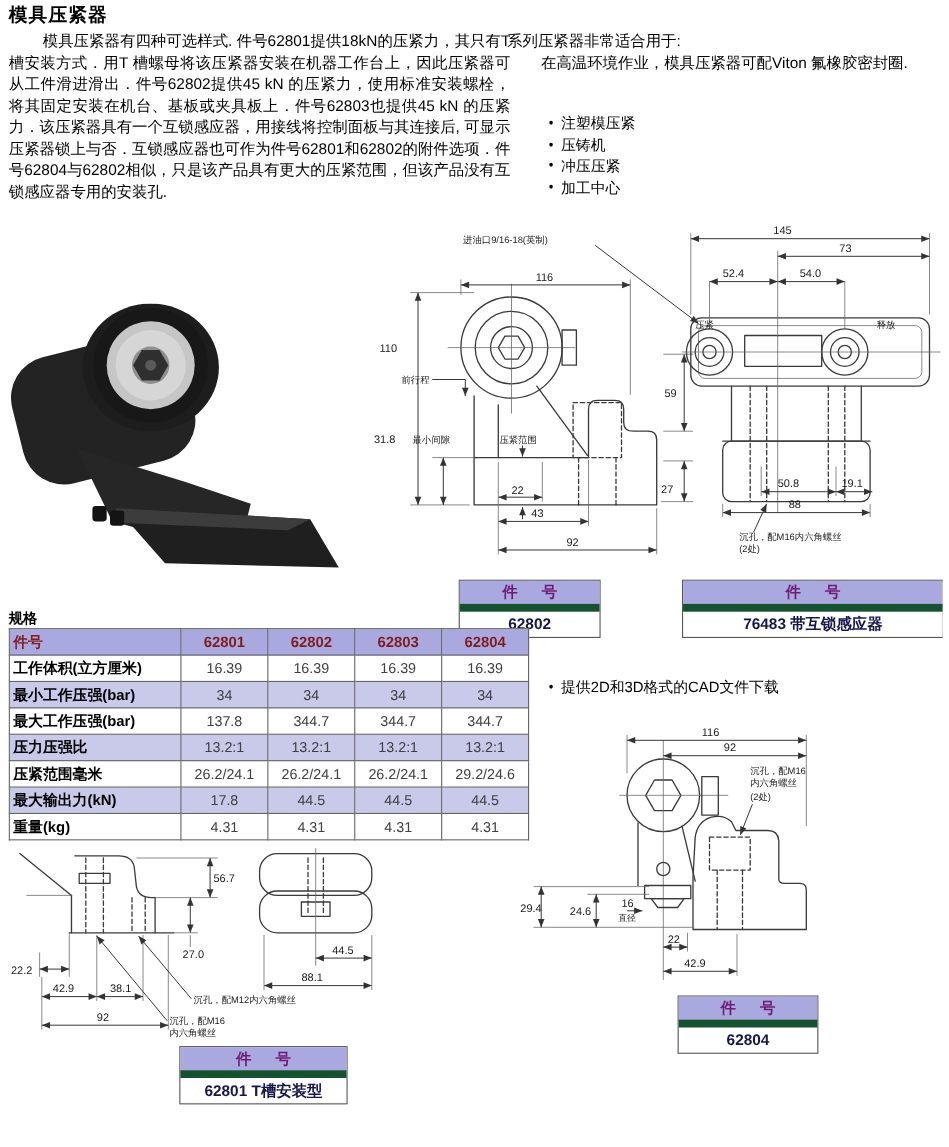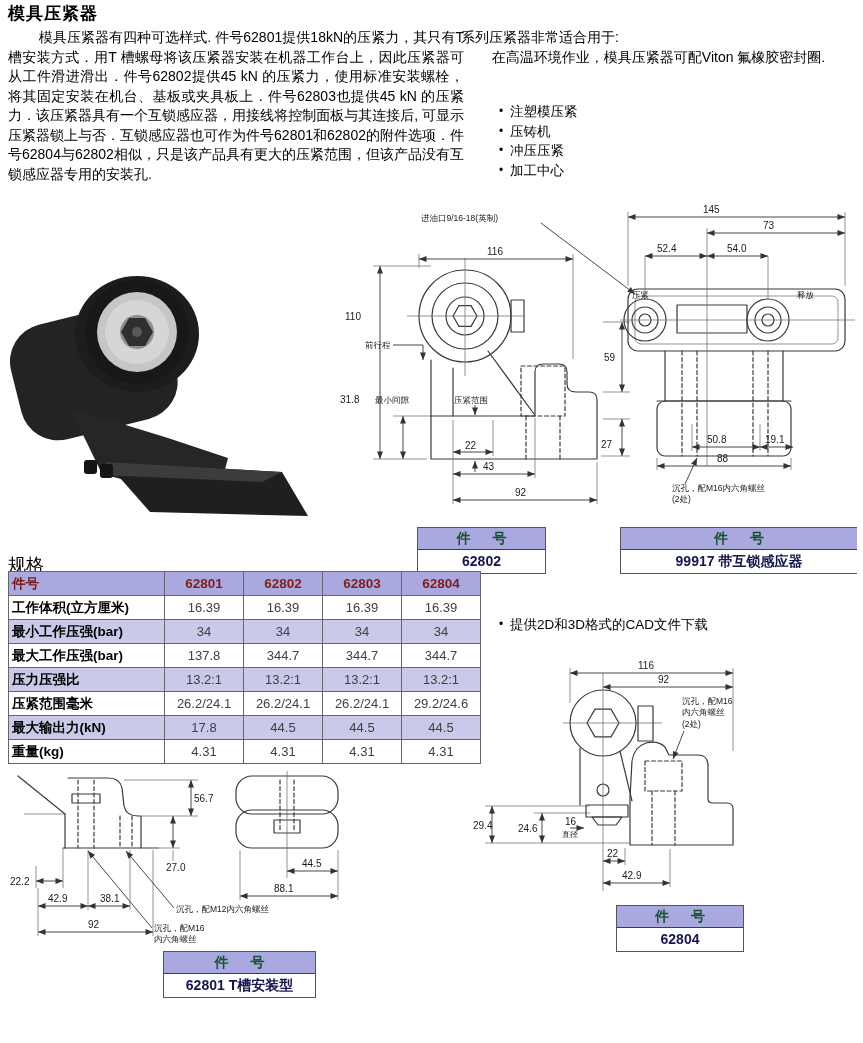--- a/index.html
+++ b/index.html
@@ -5,24 +5,24 @@
   html,body{margin:0;padding:0;background:#fff}
   .page{position:relative;width:857px;height:1043px;background:#ffffff;
         font-family:"Liberation Sans","DejaVu Sans",sans-serif;color:#000;overflow:hidden}
   .abs{position:absolute}
   .title{font-size:17px;font-weight:bold;letter-spacing:1px}
   .para{font-size:14px;line-height:19.5px;text-align:justify}
   .ind{text-indent:2.2em}
   .bullet-row{display:flex;font-size:13.5px;line-height:19.5px}
   .dot{width:18px;text-align:center;font-size:12px}
   .part-box{border:1px solid #555;text-align:center;font-weight:bold;font-size:14px;background:#fff}
-  .part-box .ph{background:#a9a9e0;border-bottom:1px solid #14532d;height:21px;line-height:21px;
-                letter-spacing:9px;color:#14532d;padding-left:9px}
+  .part-box .ph{background:#a9a9e0;border-bottom:7px solid #14532d;height:21px;line-height:21px;
+                letter-spacing:9px;color:#701a75;padding-left:9px}
   .part-box .pv{height:23px;line-height:23px;color:#15154f}
-  .spec-h{font-size:18px;font-weight:normal}
+  .spec-h{font-size:13px;font-weight:bold}
   table.spec{border-collapse:collapse;background:#fff}
   .spec td,.spec th{border:1px solid #666;height:23px;font-size:13px;padding:0 2px;white-space:nowrap}
   .spec .lbl{width:150px;text-align:left;font-weight:bold;padding-left:3px;font-size:13.5px}
   .spec .num{width:74px;text-align:center;color:#404040}
   .spec tr.alt{background:#c9c9ea}
   .spec tr.hdr{background:#a9a9e0}
   .spec tr.hdr th{color:#7f1d1d;font-size:13.5px}
   .spec tr.hdr th.lbl{text-align:left}
   svg .p{fill:none;stroke:#3a3a3a;stroke-width:1.2;stroke-linejoin:round;stroke-linecap:round}
   svg .t{fill:none;stroke:#666;stroke-width:0.7}
@@ -212,21 +212,21 @@
       <line class="d" x1="350" y1="280" x2="362" y2="254" marker-end="url(#ae)"></line>
     </g>
   </svg>
 
   <div class="abs part-box" style="left:417px;top:527px;width:127px">
     <div class="ph">件 号</div>
     <div class="pv">62802</div>
   </div>
   <div class="abs part-box" style="left:620px;top:527px;width:236px">
     <div class="ph">件 号</div>
-    <div class="pv">99917 带互锁感应器</div>
+    <div class="pv">76483 带互锁感应器</div>
   </div>
 
   <div class="abs spec-h" style="left:8px;top:553px">规格</div>
   <table class="spec abs" style="left:8px;top:571px">
     <tbody>
         <tr class="hdr">
       <th class="lbl">件号</th>
       <th class="num">62801</th>
       <th class="num">62802</th>
       <th class="num">62803</th>

